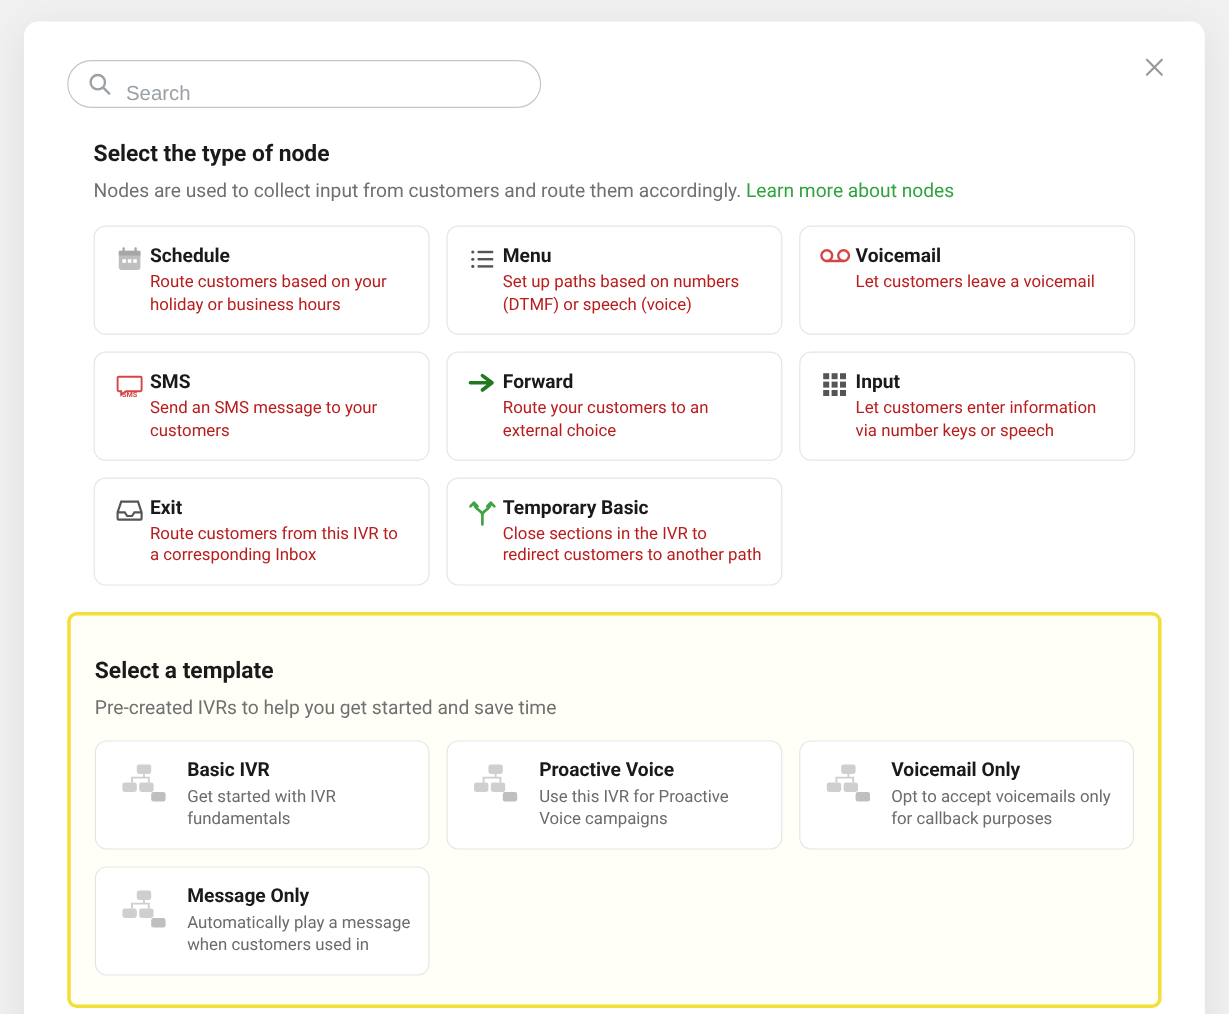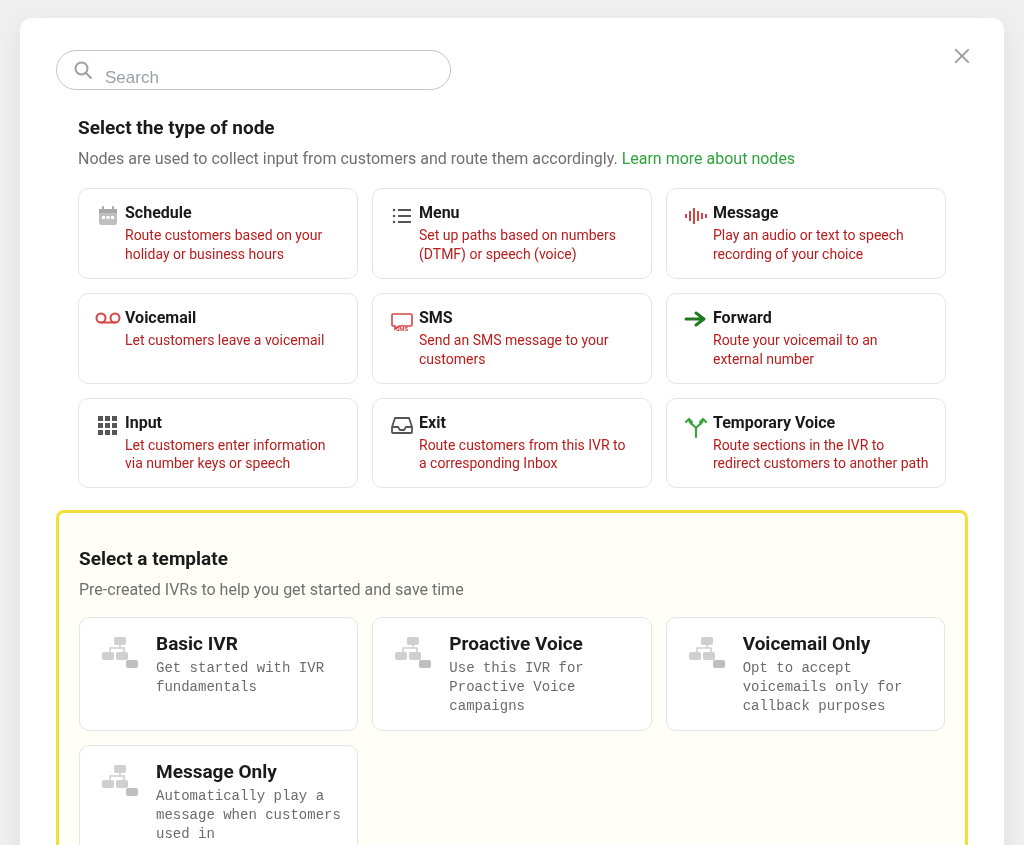--- a/index.html
+++ b/index.html
@@ -133,31 +133,30 @@
   .tpl-icon {
     width: 50px;
     flex: 0 0 50px;
     display: flex;
     align-items: flex-start;
     justify-content: center;
     padding-top: 4px;
   }
   .tpl-body { flex: 1; }
   .tpl-title {
-    font-size: 19px;
+    font-size: 16px;
     font-weight: 700;
     color: #1a1a1a;
     margin: 0 0 4px 0;
   }
   .tpl-desc {
     font-size: 14px;
     line-height: 1.35;
     color: #6b6b6b;
     margin: 0;
-    font-family: Liberation Mono, monospace;
   }
 </style>
 </head>
 <body>
 
 <div class="page">
   <div class="modal">
 
     <button class="close-btn">
       <svg width="18" height="18" viewBox="0 0 18 18">
@@ -209,36 +208,20 @@
               <circle cx="3" cy="17" r="1.3" fill="#555"></circle>
               <rect x="7" y="16" width="13" height="2" fill="#555"></rect>
             </svg>
           </div>
           <div class="card-body">
             <p class="card-title">Menu</p>
             <p class="card-desc">Set up paths based on numbers (DTMF) or speech (voice)</p>
           </div>
         </div>
 
-        <div class="card">
-          <div class="card-icon">
-            <svg width="24" height="22" viewBox="0 0 24 22">
-              <rect x="1" y="9" width="2" height="4" fill="#d64545"></rect>
-              <rect x="5" y="6" width="2" height="10" fill="#d64545"></rect>
-              <rect x="9" y="3" width="2" height="16" fill="#d64545"></rect>
-              <rect x="13" y="6" width="2" height="10" fill="#d64545"></rect>
-              <rect x="17" y="8" width="2" height="6" fill="#d64545"></rect>
-              <rect x="21" y="9" width="2" height="4" fill="#d64545"></rect>
-            </svg>
-          </div>
-          <div class="card-body">
-            <p class="card-title">Message</p>
-            <p class="card-desc">Play an audio or text to speech recording of your choice</p>
-          </div>
-        </div>
 
         <div class="card">
           <div class="card-icon">
             <svg width="26" height="16" viewBox="0 0 26 16">
               <circle cx="6" cy="8" r="4.5" stroke="#d64545" stroke-width="2" fill="none"></circle>
               <circle cx="20" cy="8" r="4.5" stroke="#d64545" stroke-width="2" fill="none"></circle>
               <line x1="6" y1="12.5" x2="20" y2="12.5" stroke="#d64545" stroke-width="2"></line>
             </svg>
           </div>
           <div class="card-body">
@@ -261,21 +244,21 @@
         </div>
 
         <div class="card">
           <div class="card-icon">
             <svg width="24" height="18" viewBox="0 0 24 18">
               <path d="M2 9 h14 M12 3 l8 6 l-8 6" stroke="#1f7a1f" stroke-width="3" fill="none" stroke-linejoin="round" stroke-linecap="round"></path>
             </svg>
           </div>
           <div class="card-body">
             <p class="card-title">Forward</p>
-            <p class="card-desc">Route your voicemail to an external number</p>
+            <p class="card-desc">Route your customers to an external choice</p>
           </div>
         </div>
 
         <div class="card">
           <div class="card-icon">
             <svg width="22" height="22" viewBox="0 0 22 22">
               <rect x="1" y="1" width="5" height="5" fill="#555"></rect>
               <rect x="8" y="1" width="5" height="5" fill="#555"></rect>
               <rect x="15" y="1" width="5" height="5" fill="#555"></rect>
               <rect x="1" y="8" width="5" height="5" fill="#555"></rect>
@@ -306,22 +289,22 @@
         </div>
 
         <div class="card">
           <div class="card-icon">
             <svg width="24" height="24" viewBox="0 0 24 24">
               <path d="M12 22 v-8 M12 14 C12 10 5 10 5 4 M12 14 C12 10 19 10 19 4" stroke="#3fa33f" stroke-width="2.2" fill="none" stroke-linecap="round"></path>
               <path d="M2 7 l3 -3 l3 3 M16 7 l3 -3 l3 3" stroke="#3fa33f" stroke-width="2.2" fill="none" stroke-linecap="round" stroke-linejoin="round"></path>
             </svg>
           </div>
           <div class="card-body">
-            <p class="card-title">Temporary Voice</p>
-            <p class="card-desc">Route sections in the IVR to redirect customers to another path</p>
+            <p class="card-title">Temporary Basic</p>
+            <p class="card-desc">Close sections in the IVR to redirect customers to another path</p>
           </div>
         </div>
 
       </div>
     </div>
 
     <div class="templates-box">
       <h2 class="section-title">Select a template</h2>
       <p class="section-sub" style="margin-bottom:18px">Pre-created IVRs to help you get started and save time</p>
 

